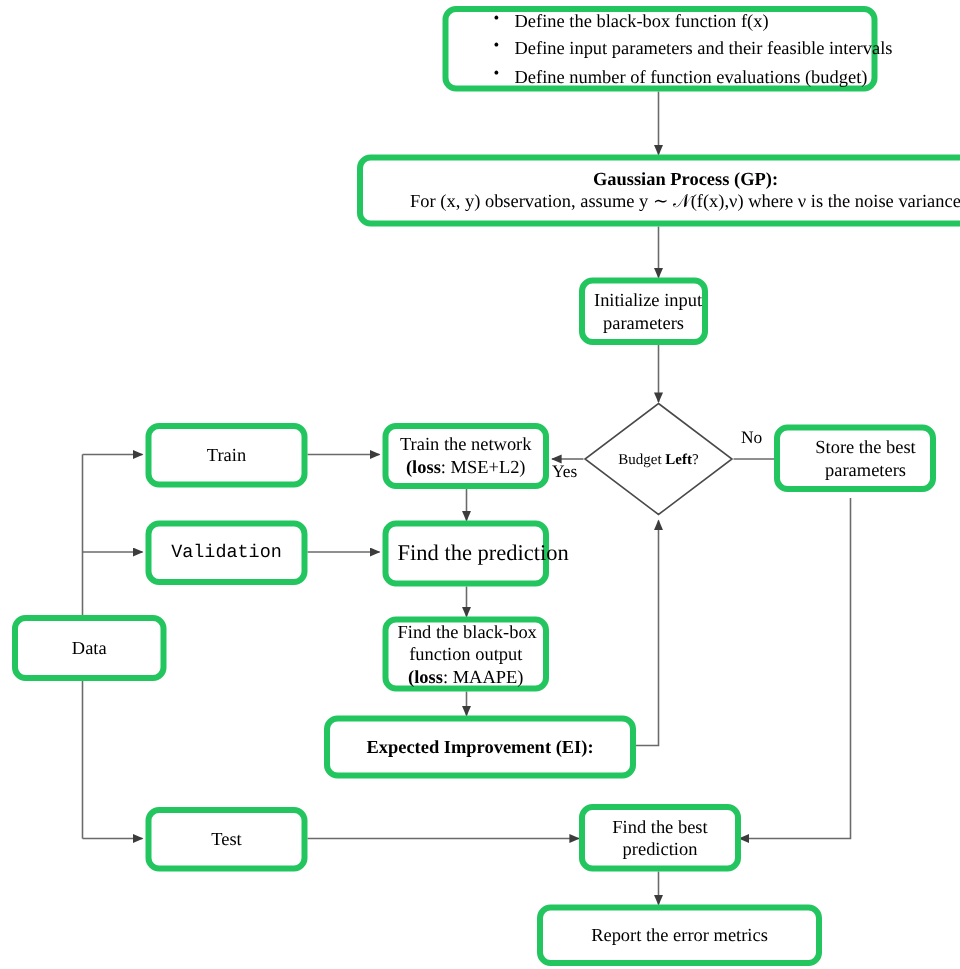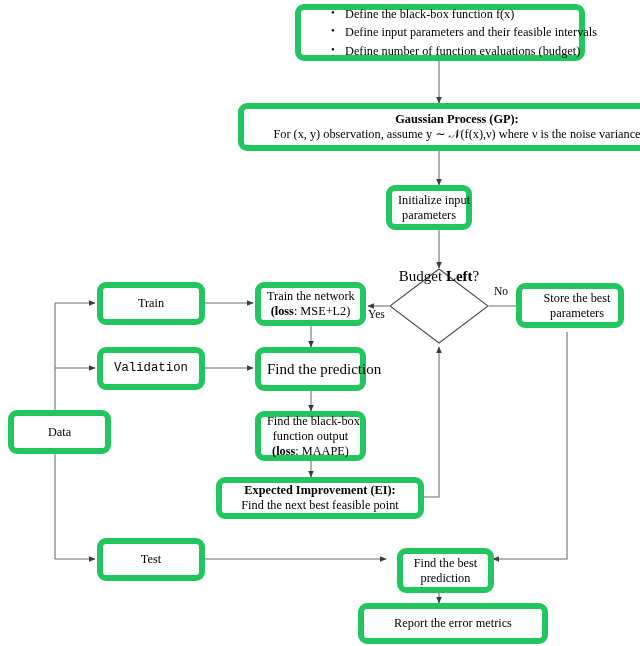--- a/index.html
+++ b/index.html
@@ -17,21 +17,21 @@
   }
   #edges{
     position:absolute;
     left:0; top:0;
     width:640px; height:646px;
     pointer-events:none;
   }
   .node{
     position:absolute;
     box-sizing:border-box;
-    border:6px solid #22c55e;
+    border:4px solid #22c55e;
     border-radius:9px;
     background:#ffffff;
     display:flex;
     align-items:center;
     justify-content:center;
     text-align:center;
     line-height:1.22;
     font-size:12.3px;
     padding:2px 6px;
   }
@@ -64,22 +64,22 @@
   }
   .diamond .dshape{
     position:absolute;
     left:0; top:0;
     width:100%; height:100%;
   }
   .diamond .dlabel{
     position:absolute;
     left:0; top:0;
     width:100%; height:100%;
-    display:flex;align-items:flex-start;justify-content:center;
-    font-size:15px;
+    display:flex;align-items:center;justify-content:center;
+    font-size:10px;
     white-space:nowrap;
   }
   .edgelabel{
     position:absolute;
     font-size:11.6px;
     white-space:nowrap;
   }
 </style>
 </head>
 <body>
@@ -209,32 +209,31 @@
     <div class="lines">
       <span class="ln">Find the black-box</span>
       <span class="ln">function output</span>
       <span class="ln"><b>(loss</b><span>:  MAAPE)</span></span>
     </div>
   </div>
 
   <div class="node" style="left:216px; top:477px; width:208px; height:42px;">
     <div class="lines">
       <span class="ln"><b>Expected Improvement (EI):</b></span>
-      <span class="ln">Find the next best feasible point</span>
     </div>
   </div>
 
   <div class="node" style="left:516px; top:283px; width:108px; height:45px;padding-left:20px;">
     <div class="lines">
       <span class="ln">Store the best</span>
       <span class="ln">parameters</span>
     </div>
   </div>
 
-  <div class="node" style="left:386px; top:548px; width:97px; height:45px;margin-left:11px;">
+  <div class="node" style="left:386px; top:536px; width:108px; height:45px;">
     <div class="lines">
       <span class="ln">Find the best</span>
       <span class="ln">prediction</span>
     </div>
   </div>
 
   <div class="node" style="left:358px; top:603px; width:190px; height:41px;">
     <div class="lines">
         <span class="ln">Report the error metrics</span>
       </div>

